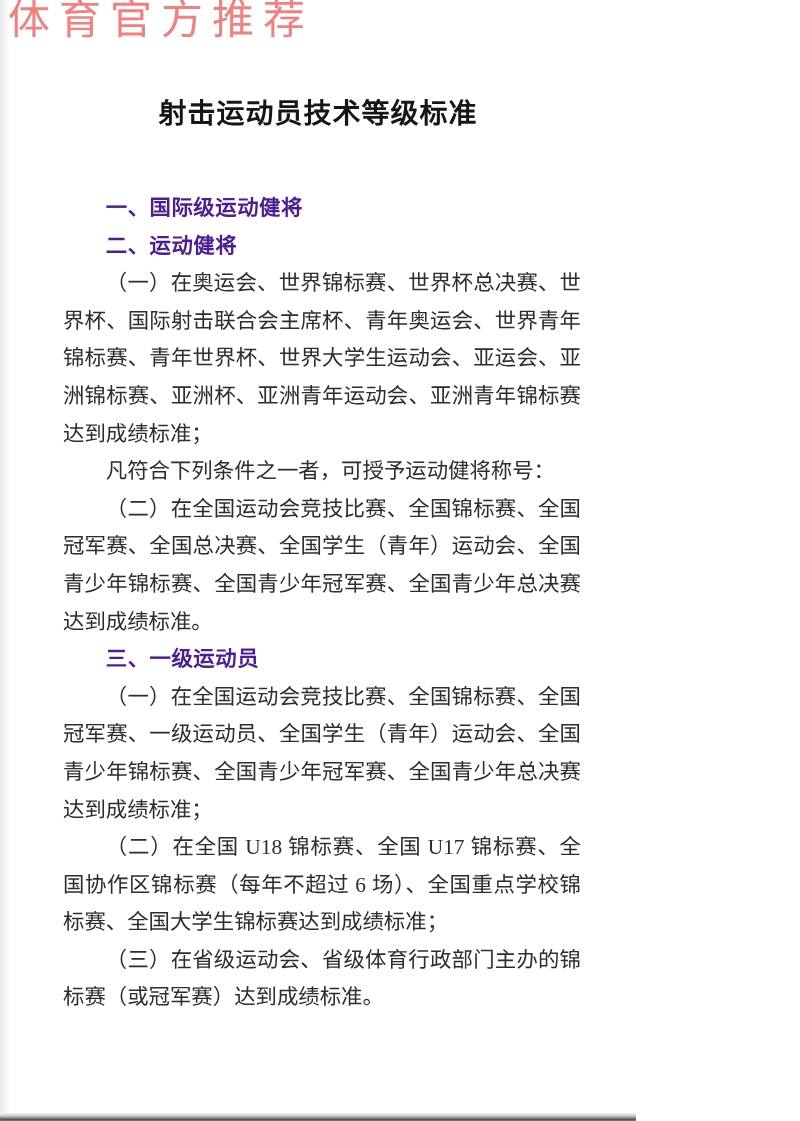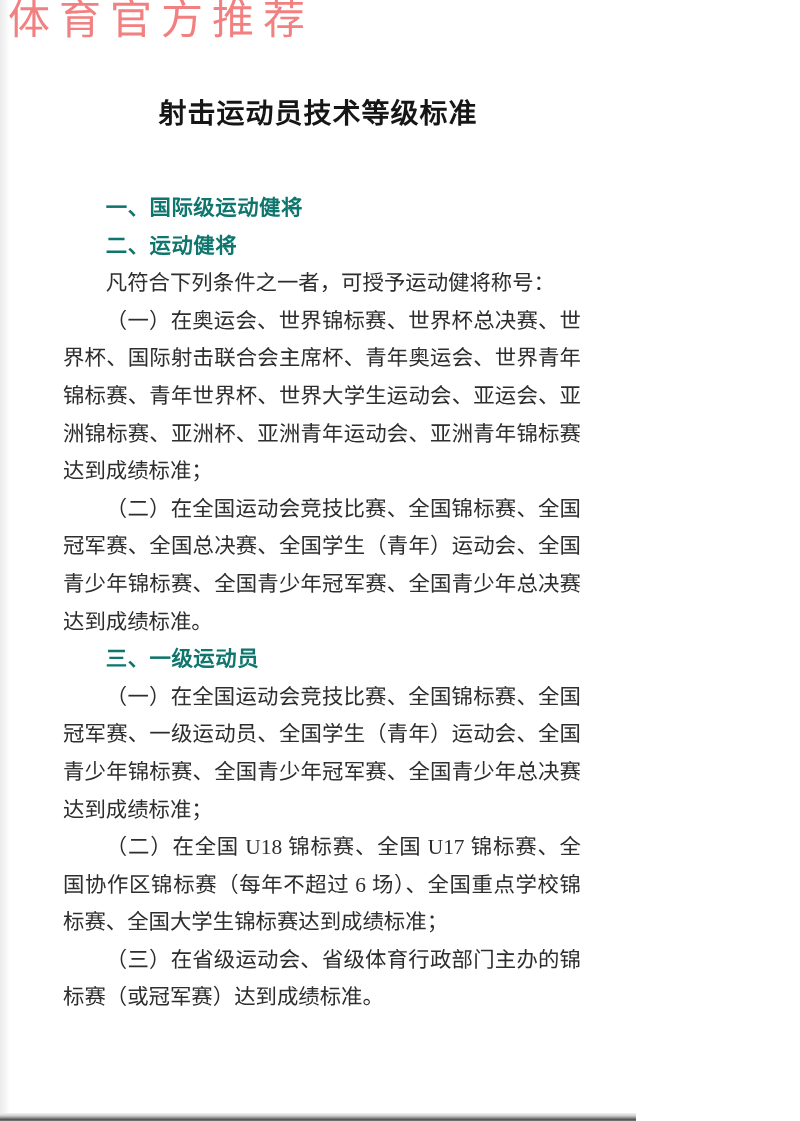--- a/index.html
+++ b/index.html
@@ -65,43 +65,43 @@
   .doc-body p {
     margin: 0;
     text-indent: 2em;
   }
   .doc-body h2 {
     margin: 0;
     font-family: "Liberation Sans", sans-serif;
     font-size: 21.4px;
     line-height: 37.6px;
     font-weight: 700;
-    color: #0f766e;
+    color: #4c1d95;
     text-indent: 2em;
     letter-spacing: 0.5px;
   }
 </style>
 </head>
 <body>
 
 <div class="page">
 
   <div class="left-edge-shade"></div>
 
   <div class="watermark">体育官方推荐</div>
 
   <h1 class="doc-title">射击运动员技术等级标准</h1>
 
   <div class="doc-body">
 
     <h2>一、国际级运动健将</h2>
 
     <h2>二、运动健将</h2>
+    <p>（一）在奥运会、世界锦标赛、世界杯总决赛、世界杯、国际射击联合会主席杯、青年奥运会、世界青年锦标赛、青年世界杯、世界大学生运动会、亚运会、亚洲锦标赛、亚洲杯、亚洲青年运动会、亚洲青年锦标赛达到成绩标准；</p>
     <p>凡符合下列条件之一者，可授予运动健将称号：</p>
-    <p>（一）在奥运会、世界锦标赛、世界杯总决赛、世界杯、国际射击联合会主席杯、青年奥运会、世界青年锦标赛、青年世界杯、世界大学生运动会、亚运会、亚洲锦标赛、亚洲杯、亚洲青年运动会、亚洲青年锦标赛达到成绩标准；</p>
     <p>（二）在全国运动会竞技比赛、全国锦标赛、全国冠军赛、全国总决赛、全国学生（青年）运动会、全国青少年锦标赛、全国青少年冠军赛、全国青少年总决赛达到成绩标准。</p>
 
     <h2>三、一级运动员</h2>
     <p>（一）在全国运动会竞技比赛、全国锦标赛、全国冠军赛、一级运动员、全国学生（青年）运动会、全国青少年锦标赛、全国青少年冠军赛、全国青少年总决赛达到成绩标准；</p>
     <p>（二）在全国 U18 锦标赛、全国 U17 锦标赛、全国协作区锦标赛（每年不超过 6 场）、全国重点学校锦标赛、全国大学生锦标赛达到成绩标准；</p>
     <p>（三）在省级运动会、省级体育行政部门主办的锦标赛（或冠军赛）达到成绩标准。</p>
 
   </div>
 
   <div class="bottom-edge"></div>

